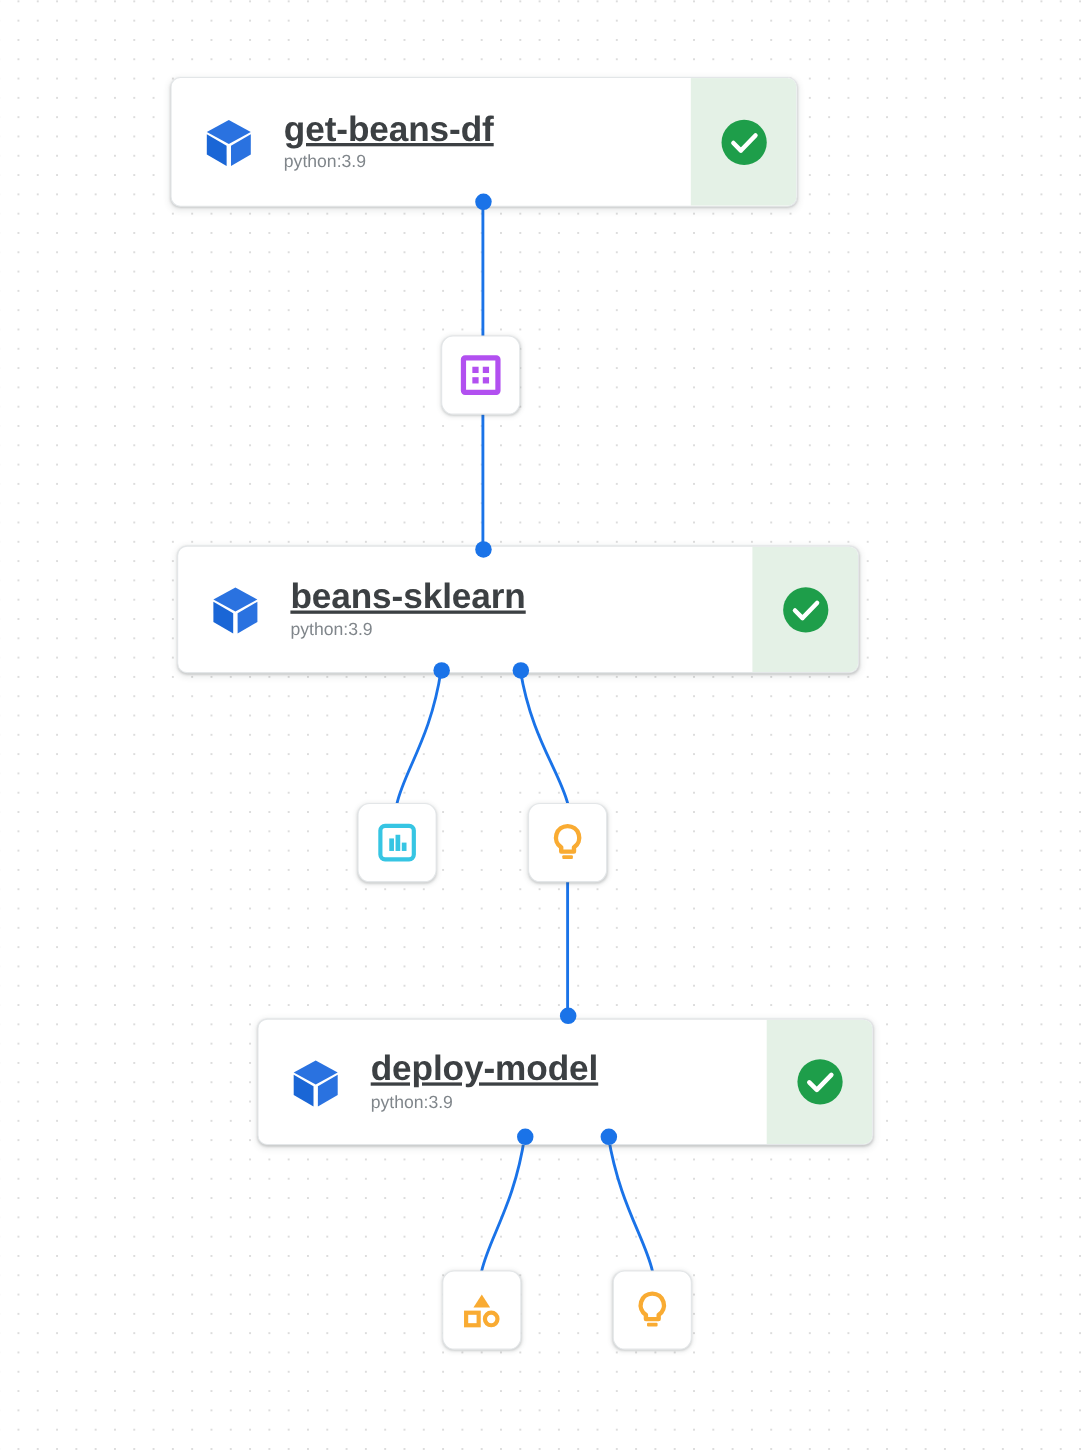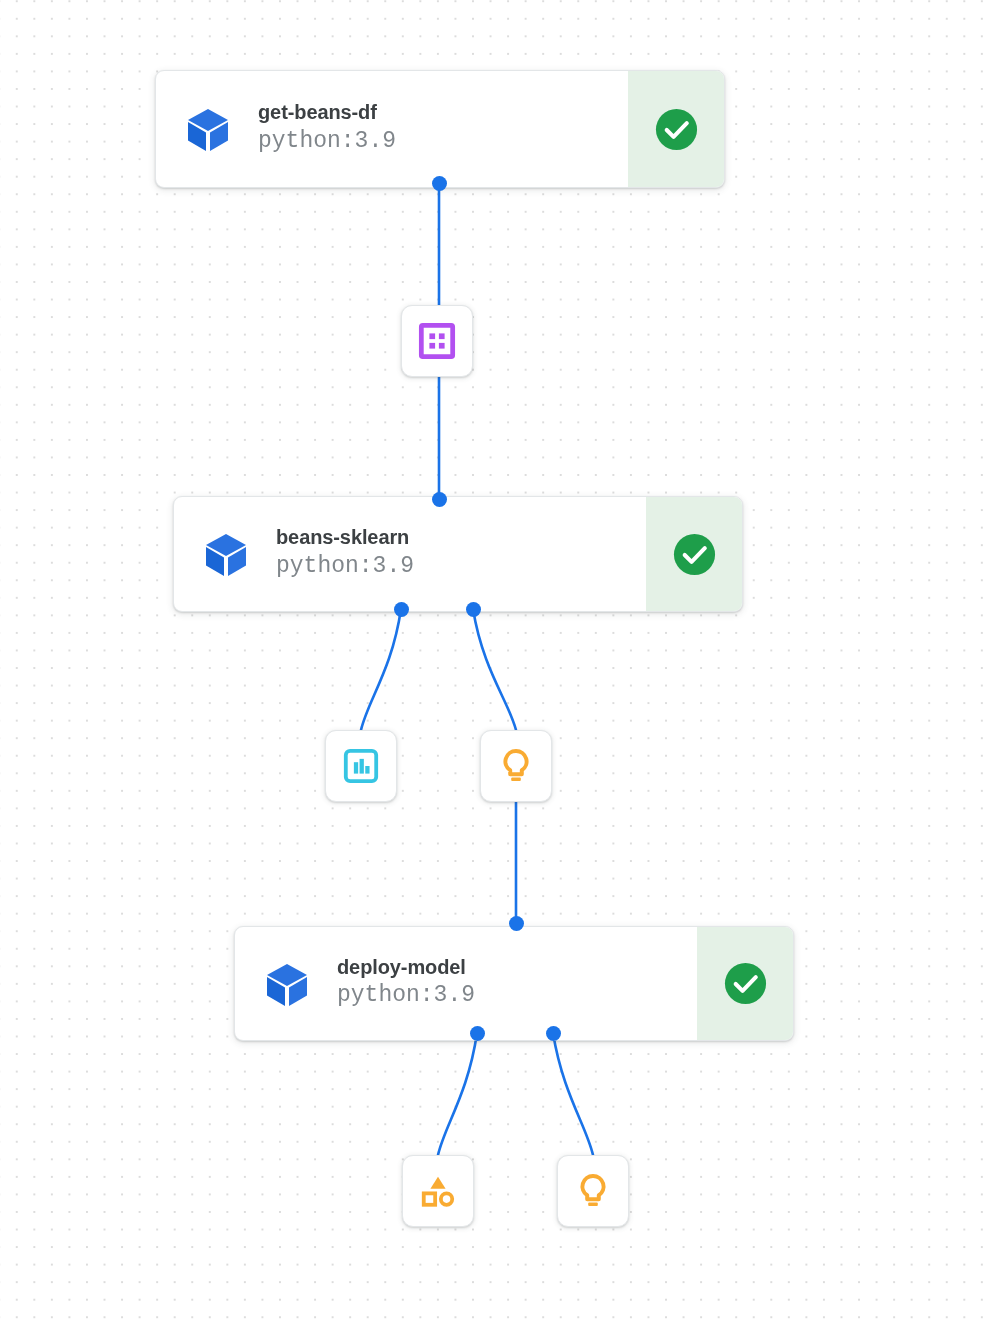--- a/index.html
+++ b/index.html
@@ -58,35 +58,35 @@
     justify-content: center;
   }
   .task-text {
     margin-left: 24px;
     display: flex;
     flex-direction: column;
     justify-content: center;
     min-width: 0;
   }
   .task-title {
-    font-size: 20px;
+    font-size: 32px;
     font-weight: bold;
     color: #3c4043;
     letter-spacing: -0.1px;
     line-height: 1.18;
     white-space: nowrap;
+    text-decoration: underline;
   }
   .task-sub {
-    font-size: 23px;
+    font-size: 16px;
     font-weight: normal;
     color: #80868b;
     line-height: 1.3;
     margin-top: 2px;
     white-space: nowrap;
-    font-family: Liberation Mono, monospace;
   }
   .status-panel {
     flex: 0 0 96px;
     background: #e4f1e6;
     display: flex;
     align-items: center;
     justify-content: center;
   }
 
   
@@ -147,21 +147,21 @@
         </div>
         <div class="status-panel">
           <span style="display: flex;">
             <svg xmlns="http://www.w3.org/2000/svg" viewBox="0 0 48 48" width="47" height="47">
               <circle cx="24" cy="24" r="21" fill="#1e9e4a"></circle>
               <path d="M14 24.5 L21 31.5 L34.5 17.5" stroke="#ffffff" stroke-width="4.2" stroke-linecap="round" stroke-linejoin="round" fill="none"></path>
             </svg>
           </span>
         </div>
       </div>
-      <div class="task-node" style="left: 173px; top: 496px; width: 570px; height: 116px;">
+      <div class="task-node" style="left: 161px; top: 496px; width: 620px; height: 116px;">
         <div class="task-body">
           <span class="task-icon">
             <svg xmlns="http://www.w3.org/2000/svg" viewBox="0 0 48 48" width="48" height="48">
               <path d="M24 4 L44 15 L24 26 L4 15 Z" fill="#2a72e0"></path>
               <path d="M4 17 L22 27.6 L22 46 L4 35.5 Z" fill="#1a66d6"></path>
               <path d="M44 17 L26 27.6 L26 46 L44 35.5 Z" fill="#2a72e0"></path>
             </svg>
           </span>
           <div class="task-text">
             <div class="task-title">beans-sklearn</div>

